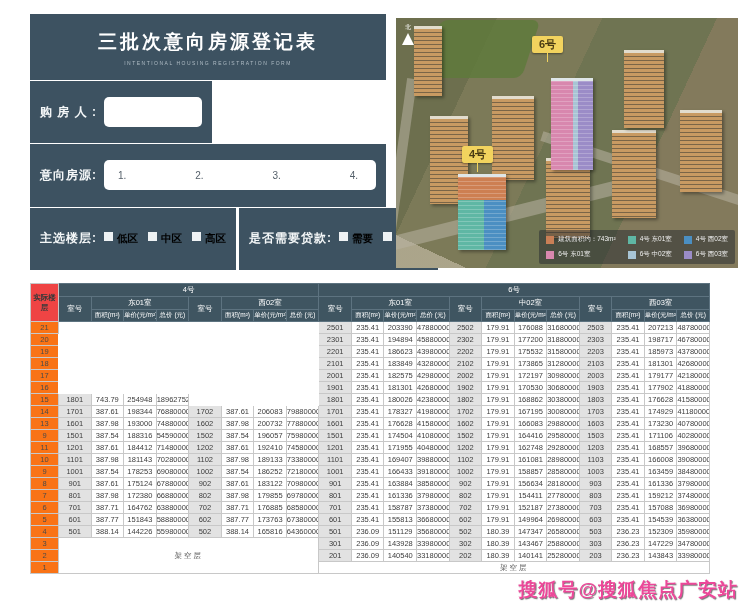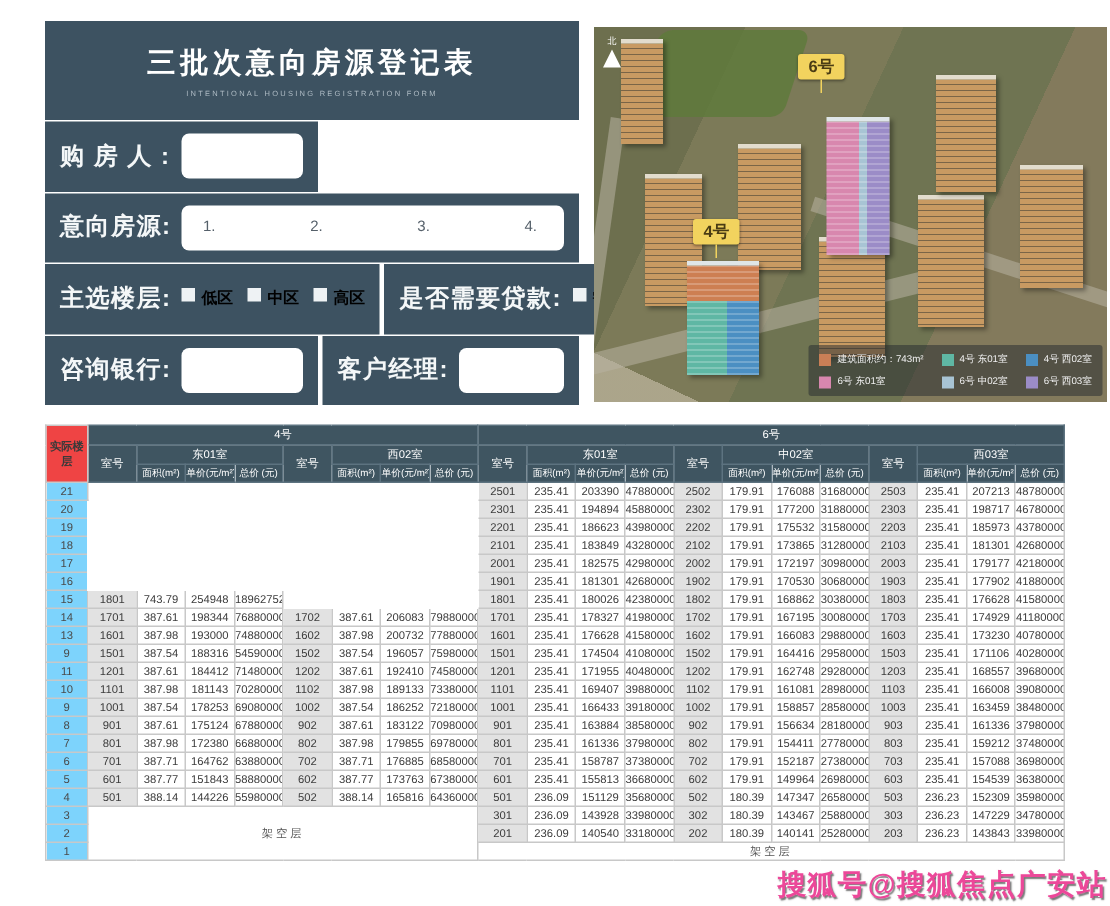--- a/index.html
+++ b/index.html
@@ -11,21 +11,21 @@
 
   
   .form-panel { position:absolute; left:30px; top:14px; width:356px; height:256px; display:flex; flex-direction:column; gap:1px; }
   .fblock { background:#3d5261; color:#fff; display:flex; align-items:center; }
   .title-block { flex:0 0 66px; flex-direction:column; justify-content:center; }
   .form-title { font-size:19px; font-weight:bold; letter-spacing:3px; }
   .form-subtitle { margin-top:5px; font-size:5px; letter-spacing:1.5px; color:#aebbc4; }
   .frow { flex:1; display:flex; gap:3px; }
   .fcell { background:#3d5261; flex:1; display:flex; align-items:center; padding:0 10px; gap:7px; }
   .fcell.left { flex:0 0 182px; }
-  .flabel { font-size:16px; font-weight:bold; letter-spacing:1px; white-space:nowrap; color:#f4f7f8; }
+  .flabel { font-size:12px; font-weight:bold; letter-spacing:1px; white-space:nowrap; color:#f4f7f8; }
   .fieldbox { background:#fff; border-radius:5px; height:30px; flex:1; }
   .fieldbox.small { max-width:120px; }
   .intentbox { background:#fff; border-radius:5px; height:30px; flex:1; display:flex; align-items:center; justify-content:space-between; padding:0 18px 0 14px; }
   .intentbox span { color:#55606a; font-size:10px; }
   .opt { display:flex; gap:4px; font-size:10.5px; font-weight:bold; white-space:nowrap; }
   .cb { width:9px; height:9px; background:#eef2f4; display:inline-block; }
   .optgroup { display:flex; gap:10px; }
 
   
   .photo { position:absolute; left:396px; top:18px; width:342px; height:250px; overflow:hidden;
@@ -56,21 +56,21 @@
   .swatch { width:8px; height:8px; flex:0 0 8px; }
   .ltext { color:#f0f0f0; font-size:6.5px; white-space:nowrap; }
 
   
   .table-wrap { position:absolute; left:30px; top:283px; width:680px; }
   table { border-collapse:collapse; width:680px; table-layout:fixed; }
   th { background:#3f5561; color:#fff; border:1px solid #5d7380; font-weight:normal; font-size:7.5px; padding:1px 0; }
   th.sub { font-size:6.5px; white-space:nowrap; overflow:hidden; }
   th.floor-h { background:#ef4444; color:#3a3a3a; border:1px solid #c8c8c8; font-size:7.5px; font-weight:bold; width:28px; line-height:1.25; }
   td { border:1px solid #c8c8c8; font-size:7.5px; color:#3c3c3c; text-align:center; height:11px; line-height:11px; padding:0; white-space:nowrap; overflow:hidden; }
-  td.floor { background:#7dd3fc; color:#4a4a4a; }
+  td.floor { background:#f97316; color:#4a4a4a; }
   td.room { background:#e2e2e2; }
   td.blank { border:1px solid #fff; background:#fff; }
   td.stilt { background:#fff; color:#555; letter-spacing:2px; }
 
   .watermark { position:absolute; right:2px; bottom:1px; font-size:19px; font-weight:bold; letter-spacing:1px; color:#ec4899;
     text-shadow:-1px -1px 0 #fdfdfd, 1px 1px 1px #777; z-index:10; }
 </style>
 </head>
 <body>
 
@@ -129,30 +129,20 @@
                 <span>需要</span>
               </span>
             <span class="opt">
                 <span class="cb"></span>
                 <span>不需要</span>
               </span>
           </div>
         </div>
       </div>
 
-      <div class="frow">
-        <div class="fcell left">
-          <span class="flabel">咨询银行:</span>
-          <div class="fieldbox small"></div>
-        </div>
-        <div class="fcell">
-          <span class="flabel">客户经理:</span>
-          <div class="fieldbox small"></div>
-        </div>
-      </div>
     </div>
 
     <div class="photo">
       <div class="greenfield"></div>
       <div class="road r1"></div>
       <div class="road r2"></div>
       <div class="road r3"></div>
 
       <div class="tower" style="left:18px;top:8px;width:28px;height:70px"></div>
       <div class="tower" style="left:34px;top:98px;width:38px;height:88px"></div>

